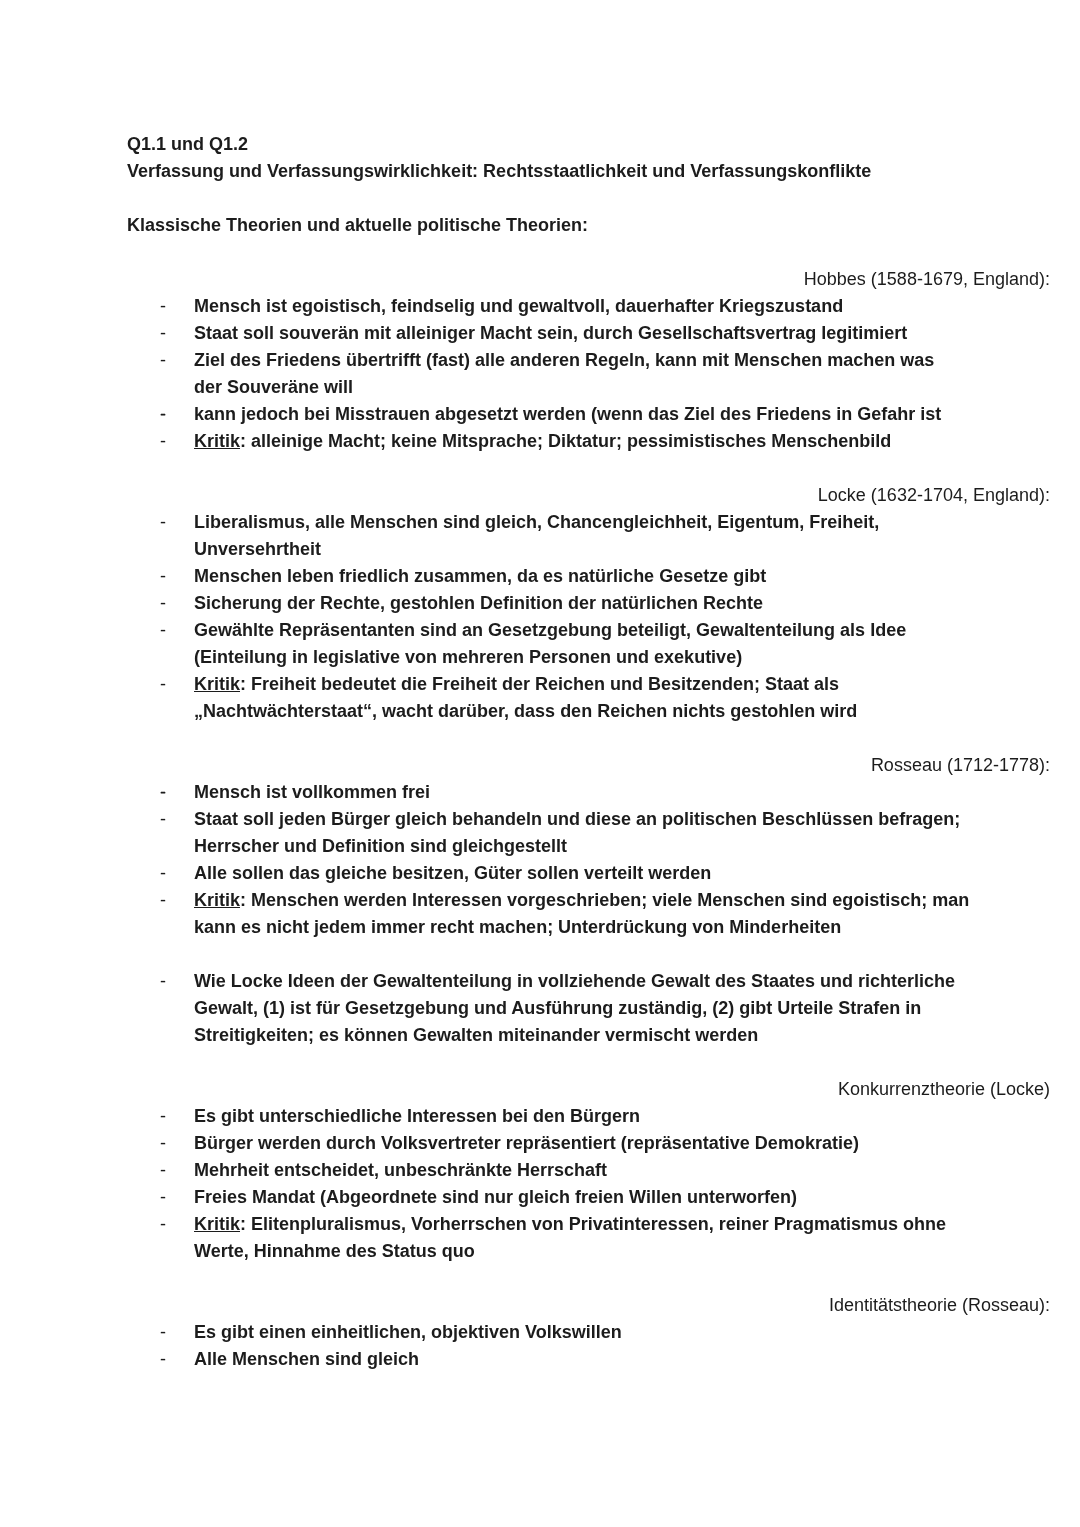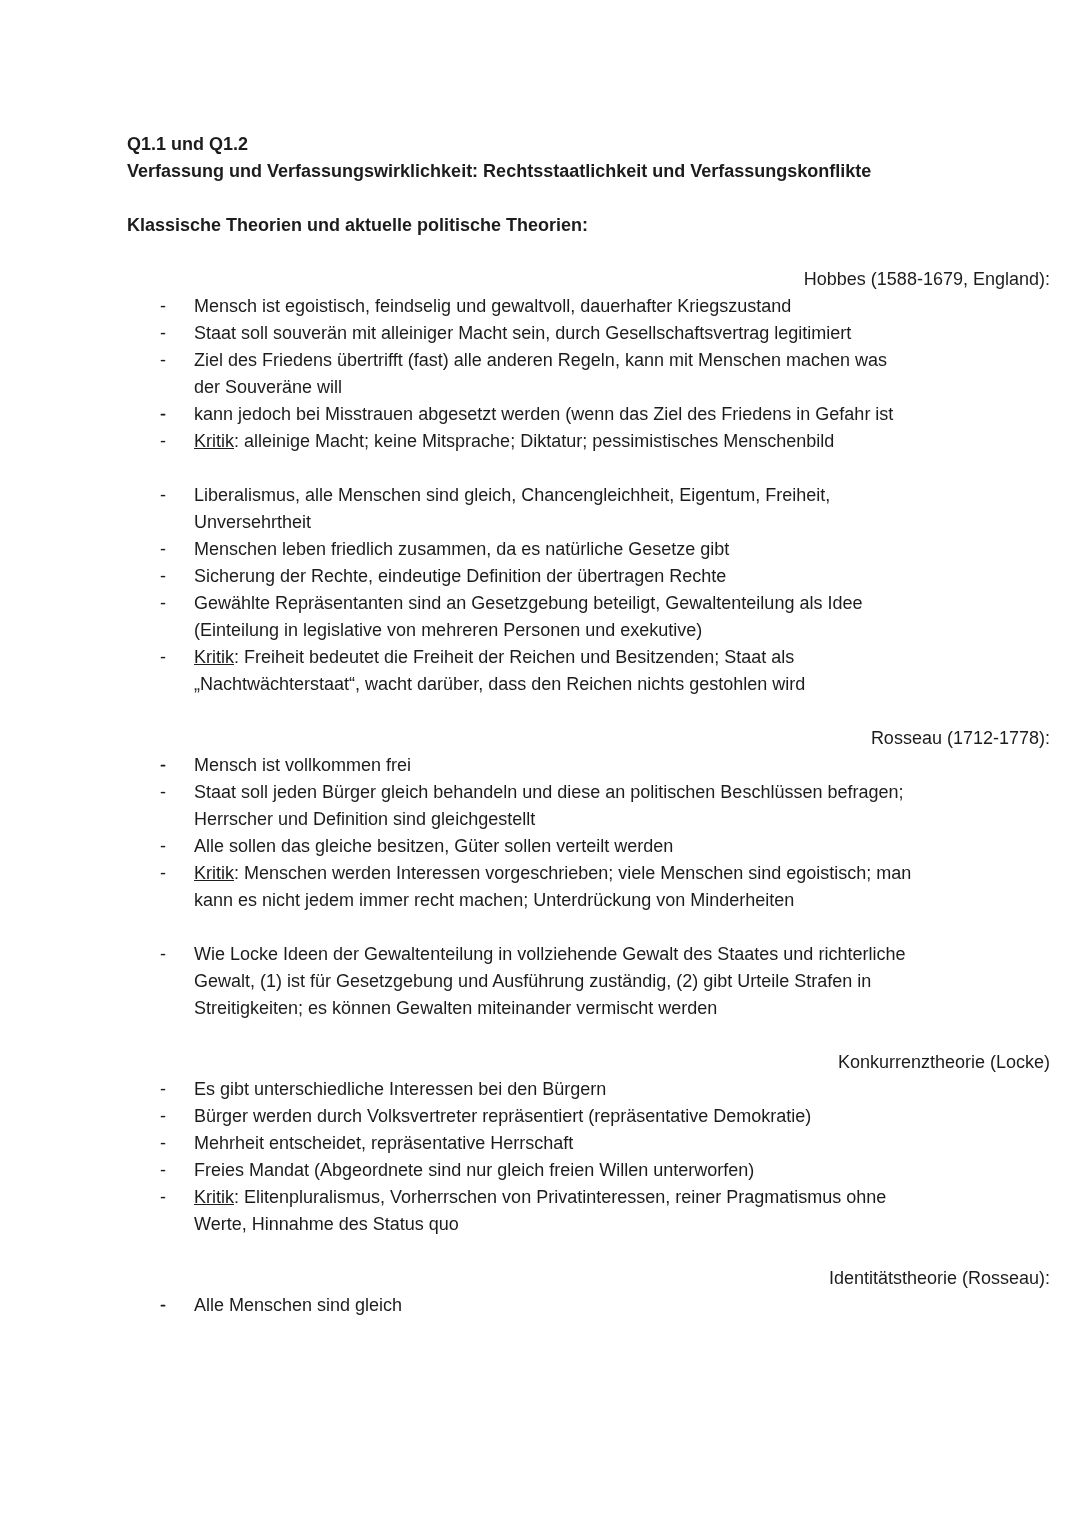--- a/index.html
+++ b/index.html
@@ -26,21 +26,21 @@
   .section-title { white-space: pre-wrap; text-align: right; }
   .bullet {
     position: relative;
     padding-left: 67px;
   }
   .dash {
     position: absolute;
     left: 33px;
     top: 0;
   }
-  .bullet-text { white-space: pre-wrap; }
+  .bullet-text { white-space: pre-wrap; font-weight: bold; }
   .u { text-decoration: underline; }
 </style>
 </head>
 <body>
 
 <div class="page">
 
   <div class="block">
     <div class="line bold">Q1.1 und Q1.2</div>
     <div class="line bold">Verfassung und Verfassungswirklichkeit: Rechtsstaatlichkeit und Verfassungskonflikte</div>
@@ -74,33 +74,34 @@
         <span class="bullet-text">kann jedoch bei Misstrauen abgesetzt werden (wenn das Ziel des Friedens in Gefahr ist</span>
       </div>
       <div class="bullet">
         <span class="dash">-</span>
         <span class="bullet-text"><span class="u">Kritik</span><span>: alleinige Macht; keine Mitsprache; Diktatur; pessimistisches Menschenbild</span></span>
       </div>
     </div>
   </div>
 
   <div class="block section">
+    <div class="section-title">Locke (1632-1704, England):</div>
     <div class="bullets">
       <div class="bullet">
         <span class="dash">-</span>
         <span class="bullet-text">Liberalismus, alle Menschen sind gleich, Chancengleichheit, Eigentum, Freiheit,
 Unversehrtheit</span>
       </div>
       <div class="bullet">
         <span class="dash">-</span>
         <span class="bullet-text">Menschen leben friedlich zusammen, da es natürliche Gesetze gibt</span>
       </div>
       <div class="bullet">
         <span class="dash">-</span>
-        <span class="bullet-text">Sicherung der Rechte, eindeutige Definition der übertragen Rechte</span>
+        <span class="bullet-text">Sicherung der Rechte, gestohlen Definition der natürlichen Rechte</span>
       </div>
       <div class="bullet">
         <span class="dash">-</span>
         <span class="bullet-text">Gewählte Repräsentanten sind an Gesetzgebung beteiligt, Gewaltenteilung als Idee
 (Einteilung in legislative von mehreren Personen und exekutive)</span>
       </div>
       <div class="bullet">
         <span class="dash">-</span>
         <span class="bullet-text"><span class="u">Kritik</span><span>: Freiheit bedeutet die Freiheit der Reichen und Besitzenden; Staat als
 „Nachtwächterstaat“, wacht darüber, dass den Reichen nichts gestohlen wird</span></span>
@@ -152,39 +153,40 @@
       <div class="bullet">
         <span class="dash">-</span>
         <span class="bullet-text">Es gibt unterschiedliche Interessen bei den Bürgern</span>
       </div>
       <div class="bullet">
         <span class="dash">-</span>
         <span class="bullet-text">Bürger werden durch Volksvertreter repräsentiert (repräsentative Demokratie)</span>
       </div>
       <div class="bullet">
         <span class="dash">-</span>
-        <span class="bullet-text">Mehrheit entscheidet, repräsentative Herrschaft</span>
+        <span class="bullet-text">Mehrheit entscheidet, unbeschränkte Herrschaft</span>
       </div>
       <div class="bullet">
         <span class="dash">-</span>
         <span class="bullet-text">Freies Mandat (Abgeordnete sind nur gleich freien Willen unterworfen)</span>
       </div>
       <div class="bullet">
         <span class="dash">-</span>
         <span class="bullet-text"><span class="u">Kritik</span><span>: Elitenpluralismus, Vorherrschen von Privatinteressen, reiner Pragmatismus ohne
 Werte, Hinnahme des Status quo</span></span>
       </div>
     </div>
   </div>
 
   <div class="block section">
     <div class="section-title">Identitätstheorie (Rosseau):</div>
     <div class="bullets">
       <div class="bullet">
         <span class="dash">-</span>
+        <span class="bullet-text">Es gibt einen einheitlichen, objektiven Volkswillen</span>
       </div>
       <div class="bullet">
         <span class="dash">-</span>
         <span class="bullet-text">Alle Menschen sind gleich</span>
       </div>
     </div>
   </div>
 
 </div>
 

